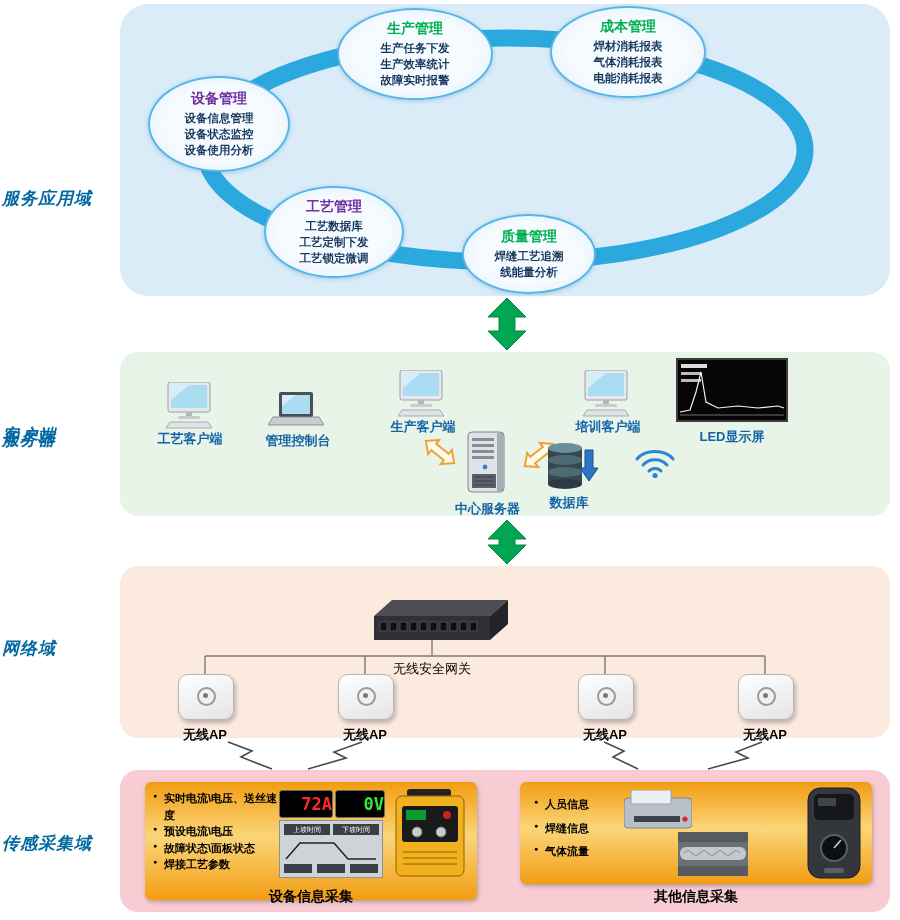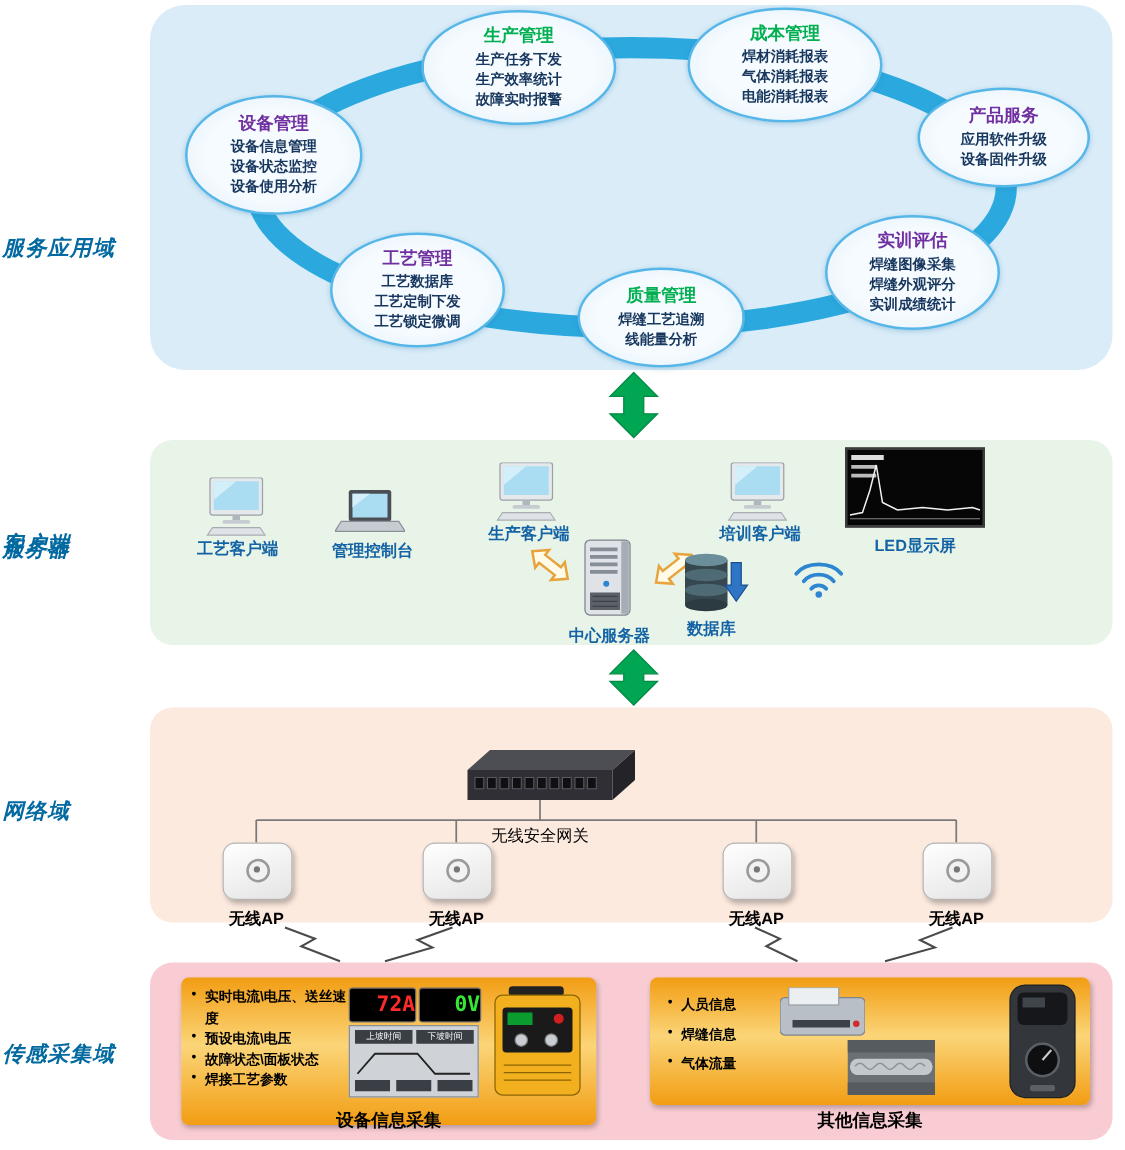--- a/index.html
+++ b/index.html
@@ -120,41 +120,30 @@
     <div class="module-item">生产任务下发</div>
     <div class="module-item">生产效率统计</div>
     <div class="module-item">故障实时报警</div>
   </div>
   <div class="module" style="left:550px;top:6px;width:152px;height:88px;">
     <div class="module-title" style="color: rgb(0, 176, 80);">成本管理</div>
     <div class="module-item">焊材消耗报表</div>
     <div class="module-item">气体消耗报表</div>
     <div class="module-item">电能消耗报表</div>
   </div>
-  <div class="module" style="left:734px;top:70px;width:134px;height:76px;">
-    <div class="module-title" style="color: rgb(112, 48, 160);">产品服务</div>
-    <div class="module-item">应用软件升级</div>
-    <div class="module-item">设备固件升级</div>
-  </div>
   <div class="module" style="left:264px;top:186px;width:136px;height:88px;">
     <div class="module-title" style="color: rgb(112, 48, 160);">工艺管理</div>
     <div class="module-item">工艺数据库</div>
     <div class="module-item">工艺定制下发</div>
     <div class="module-item">工艺锁定微调</div>
   </div>
   <div class="module" style="left:462px;top:214px;width:130px;height:76px;">
     <div class="module-title" style="color: rgb(0, 176, 80);">质量管理</div>
     <div class="module-item">焊缝工艺追溯</div>
     <div class="module-item">线能量分析</div>
-  </div>
-  <div class="module" style="left:660px;top:172px;width:136px;height:88px;">
-    <div class="module-title" style="color: rgb(112, 48, 160);">实训评估</div>
-    <div class="module-item">焊缝图像采集</div>
-    <div class="module-item">焊缝外观评分</div>
-    <div class="module-item">实训成绩统计</div>
   </div>
 
   <svg class="node-icon" style="left:162px;top:382px;" width="56" height="48">
     <rect x="6" y="0" width="42" height="30" rx="2" fill="#e6e9ec" stroke="#9aa0a6"></rect>
     <rect x="9" y="3" width="36" height="23" fill="#aadcf2"></rect>
     <polygon points="9,3 27,3 9,18" fill="#d2effa"></polygon>
     <rect x="24" y="30" width="6" height="4" fill="#b0b6bb"></rect>
     <rect x="16" y="34" width="22" height="3" rx="1.5" fill="#c6ccd1"></rect>
     <polygon points="8,40 46,40 50,46 4,46" fill="#dfe3e7" stroke="#a7adb3"></polygon>
   </svg>

